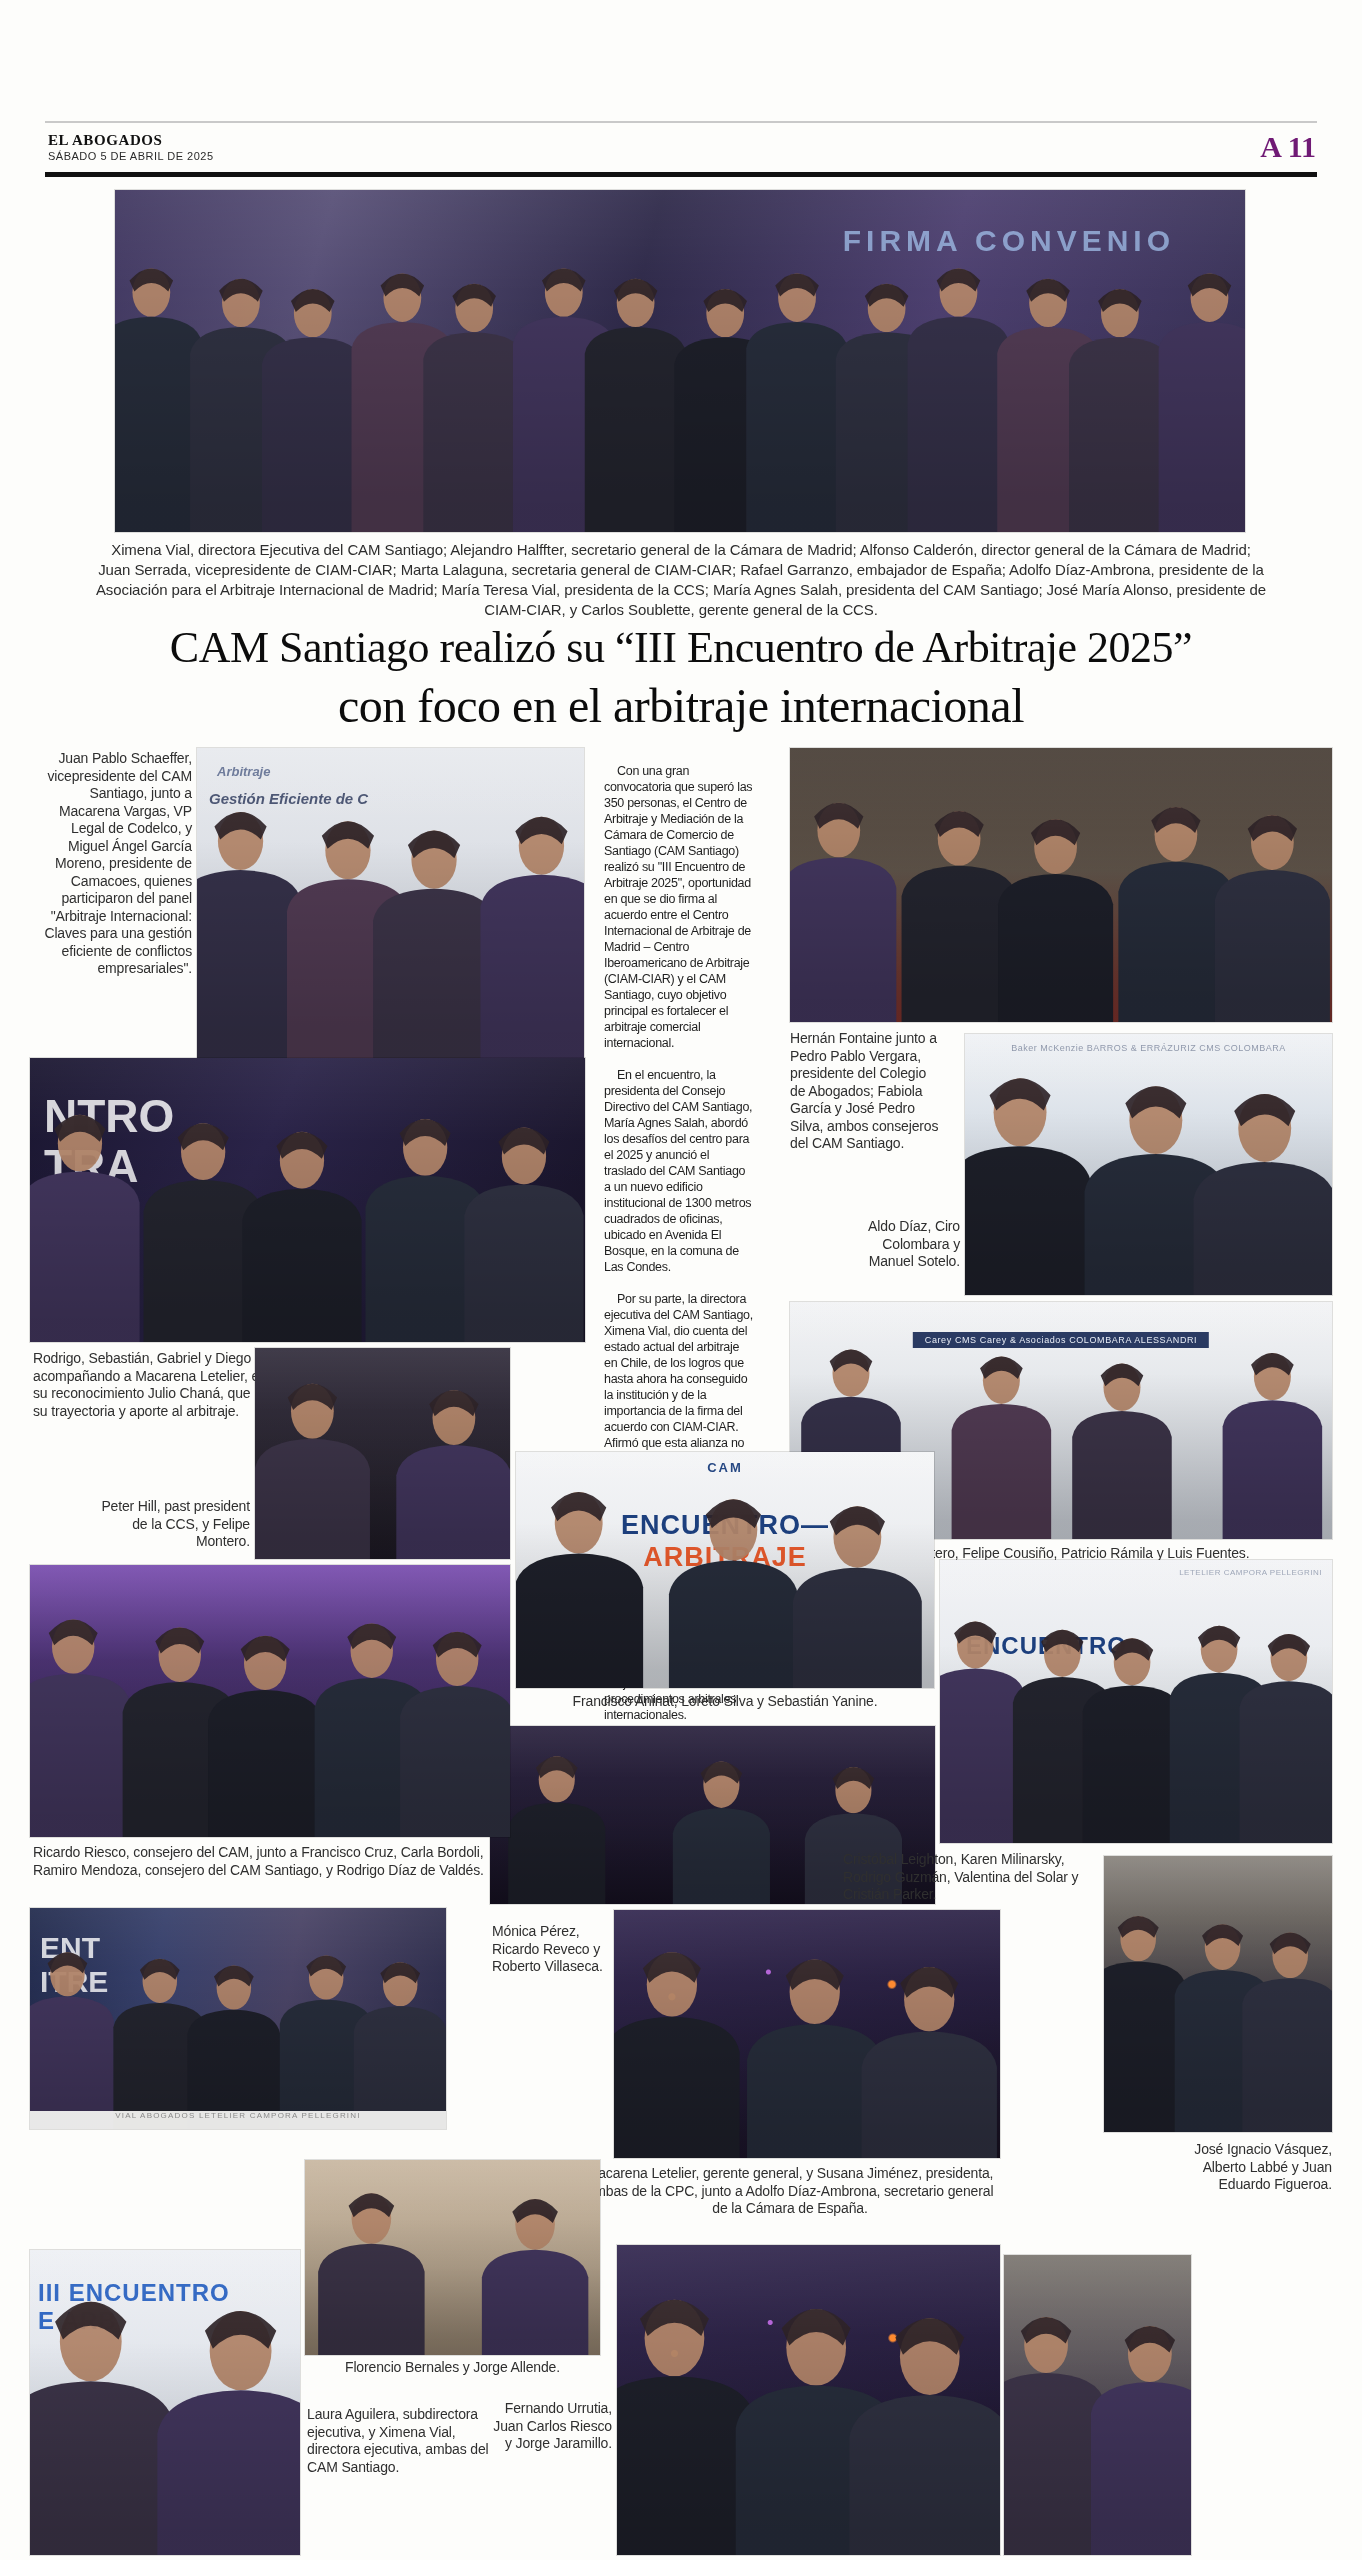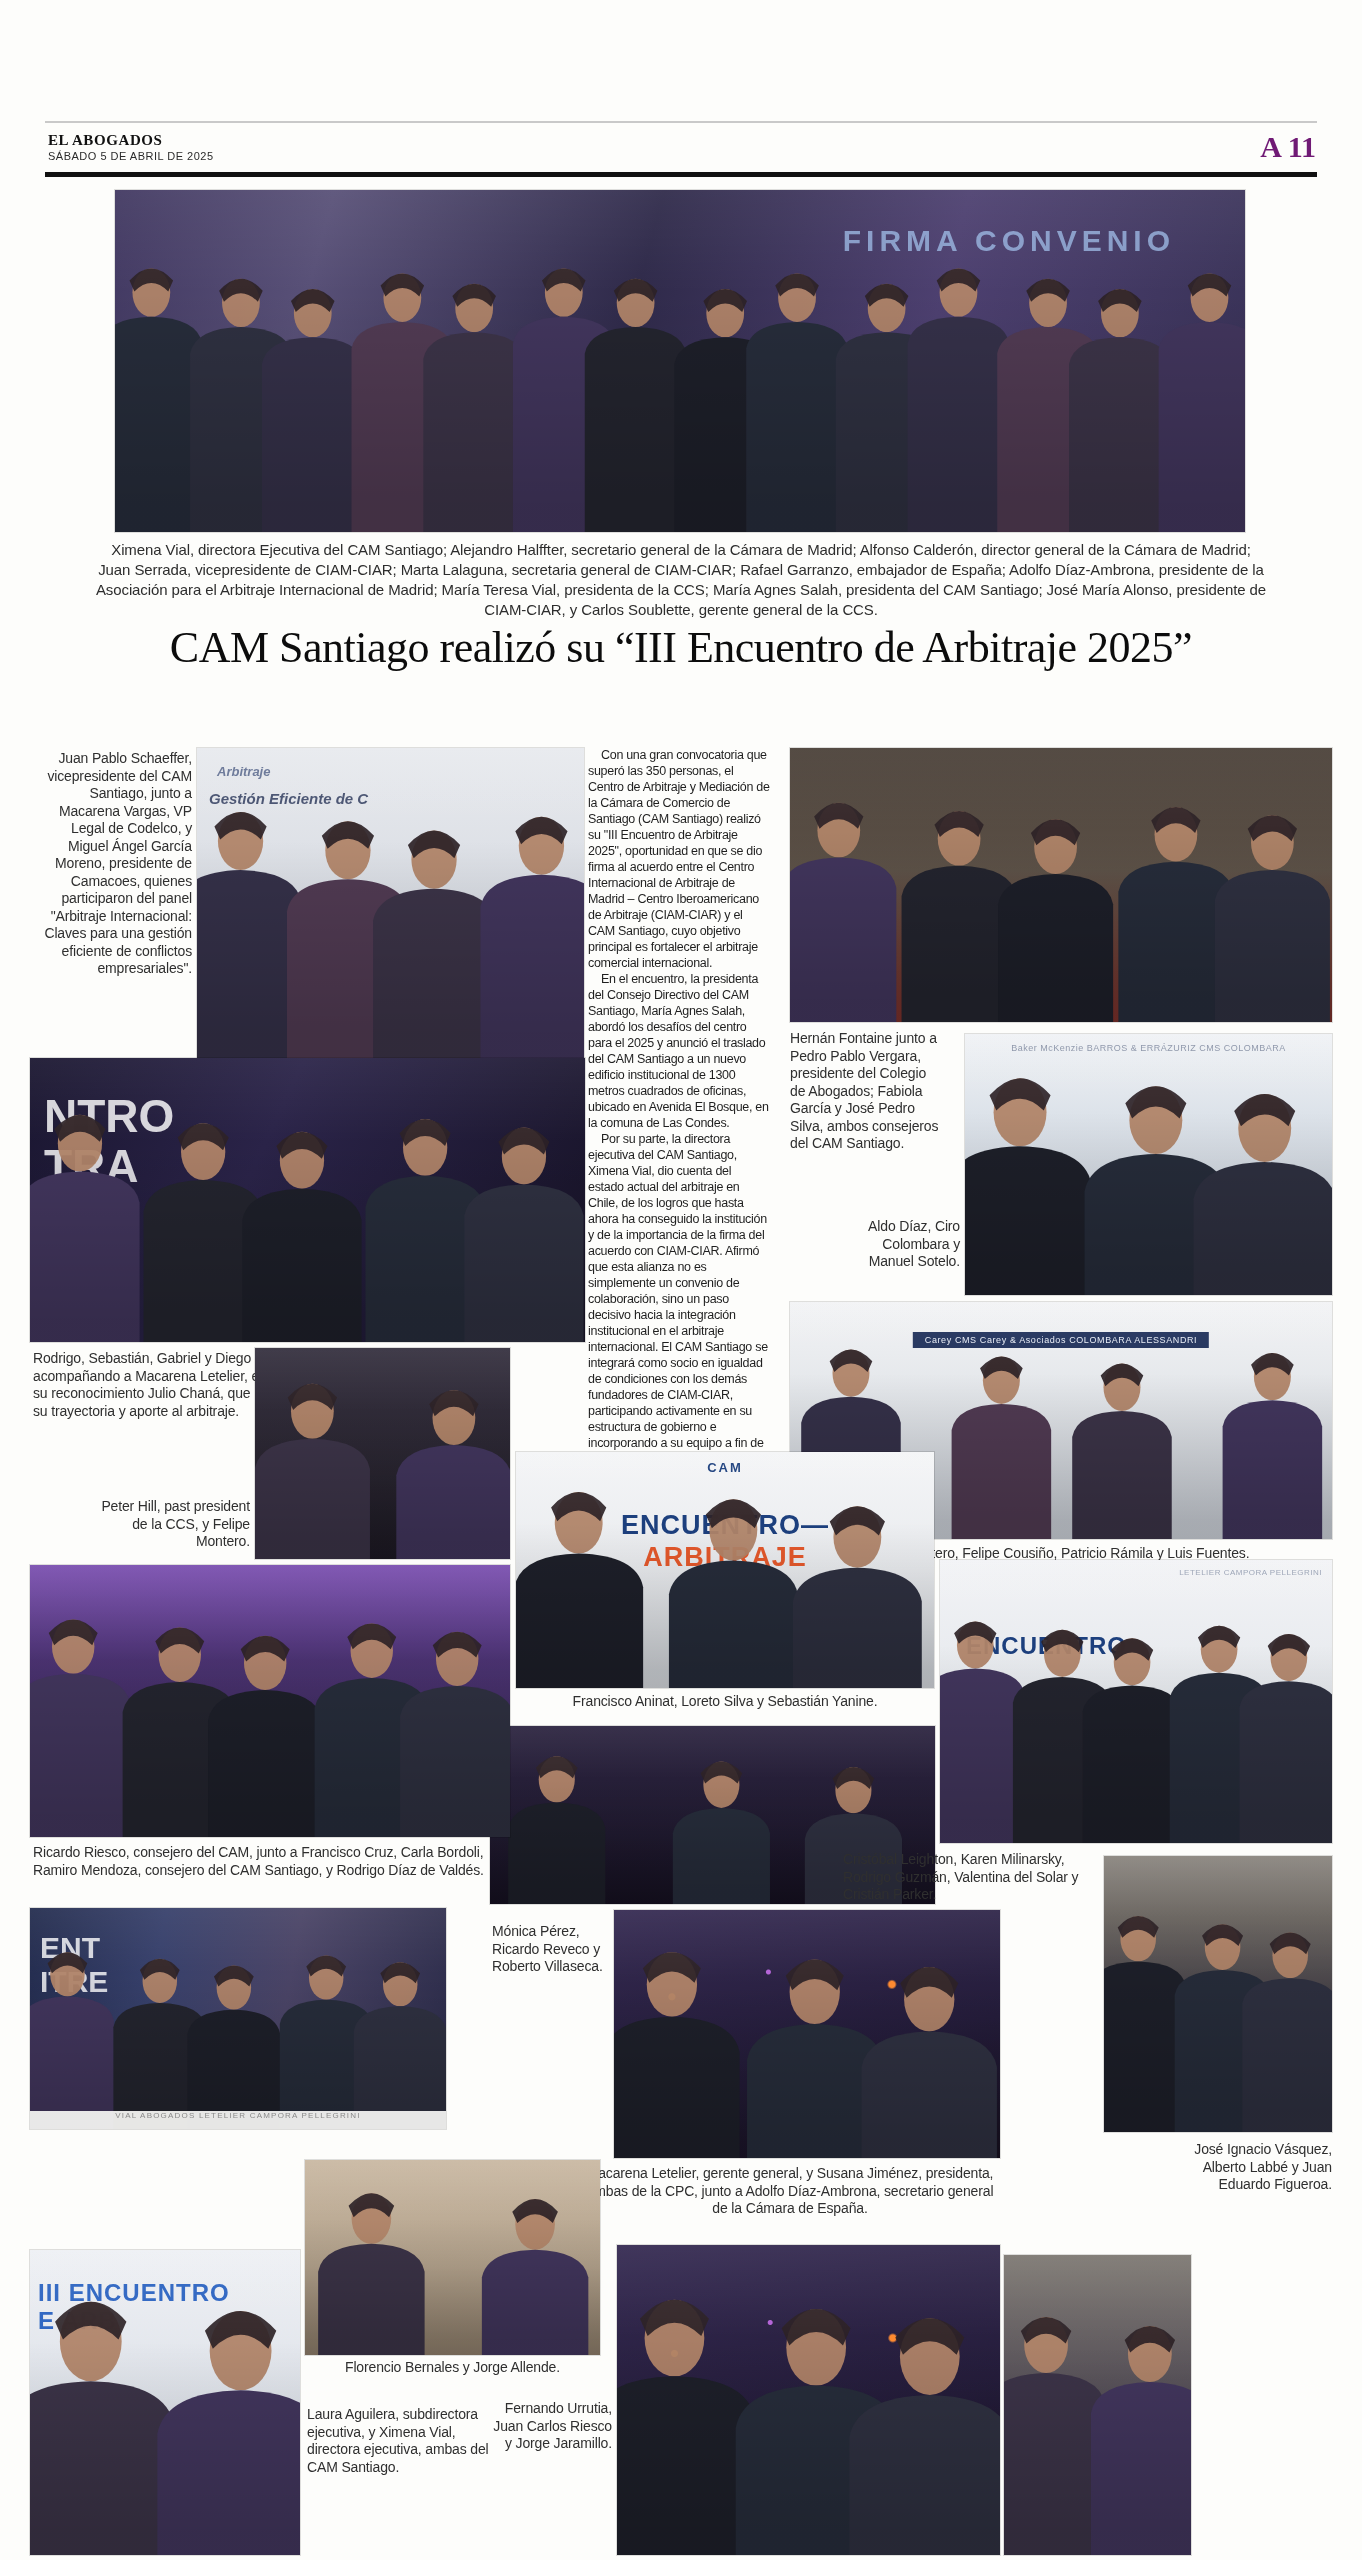--- a/index.html
+++ b/index.html
@@ -47,21 +47,21 @@
   .ph-bocksang{background:linear-gradient(180deg,#7d7872 0%,#565058 45%,#332e3c 100%);}
   
   .lead-cap{position:absolute;left:95px;top:540px;width:1172px;text-align:center;
         font:400 15px/20px "Liberation Sans",sans-serif;letter-spacing:-.1px;color:#2d2d2d;}
   .hl{position:absolute;left:0;width:100%;text-align:center;font-family:"Liberation Serif",serif;
         color:#0c0c0c;white-space:nowrap;}
   .hl1{top:622px;font-size:44px;line-height:52px;letter-spacing:-.5px;}
   .hl2{top:678px;font-size:48px;line-height:56px;letter-spacing:-.5px;}
   .article{position:absolute;left:588px;top:747px;width:182px;font:400 12.5px/16px "Liberation Sans",sans-serif;
         letter-spacing:-.3px;color:#1f1f1f;}
-  .article p{margin:0;text-indent:13px;}
+  .article p{margin:16px;text-indent:13px;}
   .cap{position:absolute;font:400 14px/17.5px "Liberation Sans",sans-serif;letter-spacing:-.15px;color:#2f2f2f;}
   .cap.r{text-align:right;}
   .cap.c{text-align:center;}
 </style>
 </head>
 <body>
 
 <div class="page">
 
   <div class="rule-thin" style="top:121px;"></div>
@@ -113,20 +113,21 @@
         <path d="M 983.0999999999999 111.01285714285713 Q 1004.892857142857 86.79857142857142 1026.685714285714 111.01285714285713 L 1021.842857142857 121.9092857142857 Q 1004.892857142857 104.9592857142857 987.942857142857 121.9092857142857 Z" fill="#2c2226" opacity=".92"></path>
         <path d="M 954.042857142857 342 L 954.042857142857 173.96999999999997 Q 958.8857142857141 148.545 1004.892857142857 147.3342857142857 Q 1050.8999999999999 148.545 1055.742857142857 173.96999999999997 L 1055.742857142857 342 Z" fill="#3b3347"></path>
         <ellipse cx="1094.4857142857143" cy="107.73" rx="18.887142857142855" ry="24.21428571428571" fill="#b08468" opacity=".95"></ellipse>
         <path d="M 1072.692857142857 95.62285714285714 Q 1094.4857142857143 71.40857142857143 1116.2785714285715 95.62285714285714 L 1111.4357142857143 106.51928571428572 Q 1094.4857142857143 89.56928571428571 1077.5357142857142 106.51928571428572 Z" fill="#2c2226" opacity=".92"></path>
         <path d="M 1043.6357142857144 342 L 1043.6357142857144 158.57999999999998 Q 1048.4785714285715 133.155 1094.4857142857143 131.9442857142857 Q 1140.492857142857 133.155 1145.3357142857142 158.57999999999998 L 1145.3357142857142 342 Z" fill="#41355c"></path>
       </svg>
     </div>
   <div class="lead-cap">Ximena Vial, directora Ejecutiva del CAM Santiago; Alejandro Halffter, secretario general de la Cámara de Madrid; Alfonso Calderón, director general de la Cámara de Madrid; Juan Serrada, vicepresidente de CIAM-CIAR; Marta Lalaguna, secretaria general de CIAM-CIAR; Rafael Garranzo, embajador de España; Adolfo Díaz-Ambrona, presidente de la Asociación para el Arbitraje Internacional de Madrid; María Teresa Vial, presidenta de la CCS; María Agnes Salah, presidenta del CAM Santiago; José María Alonso, presidente de CIAM-CIAR, y Carlos Soublette, gerente general de la CCS.</div>
 
   <div class="hl hl1">CAM Santiago realizó su “III Encuentro de Arbitraje 2025”</div>
+  <div class="hl hl2">con foco en el arbitraje internacional</div>
 
   <div class="cap r" style="left:30px;top:750px;width:162px;">Juan Pablo Schaeffer, vicepresidente del CAM Santiago, junto a Macarena Vargas, VP Legal de Codelco, y Miguel Ángel García Moreno, presidente de Camacoes, quienes participaron del panel "Arbitraje Internacional: Claves para una gestión eficiente de conflictos empresariales".</div>
   <div class="photo ph-panel" style="left:197px;top:748px;width:387px;height:310px;">
     <span class="bd" style="left:20px;top:16px;font-size:13px;font-style:italic;color:#4a5a82;opacity:.8;">Arbitraje</span>
     <span class="bd" style="left:12px;top:42px;font-size:15px;font-style:italic;color:#2e3a5c;opacity:.85;">Gestión Eficiente de C</span>
   <svg class="figs" viewBox="0 0 387 310" preserveAspectRatio="none" xmlns="http://www.w3.org/2000/svg">
         <ellipse cx="43.5375" cy="93" rx="22.639499999999998" ry="29.025" fill="#b08468" opacity=".95"></ellipse>
         <path d="M 17.415000000000003 78.4875 Q 43.5375 49.462500000000006 69.66 78.4875 L 63.855000000000004 91.54875 Q 43.5375 71.23125 23.220000000000002 91.54875 Z" fill="#2c2226" opacity=".92"></path>
         <path d="M -17.415 310 L -17.415 153.9525 Q -11.609999999999992 123.47625 43.5375 122.025 Q 98.685 123.47625 104.49000000000001 153.9525 L 104.49000000000001 310 Z" fill="#343048"></path>
         <ellipse cx="150.93" cy="102.29999999999998" rx="22.639499999999998" ry="29.025" fill="#b08468" opacity=".95"></ellipse>

